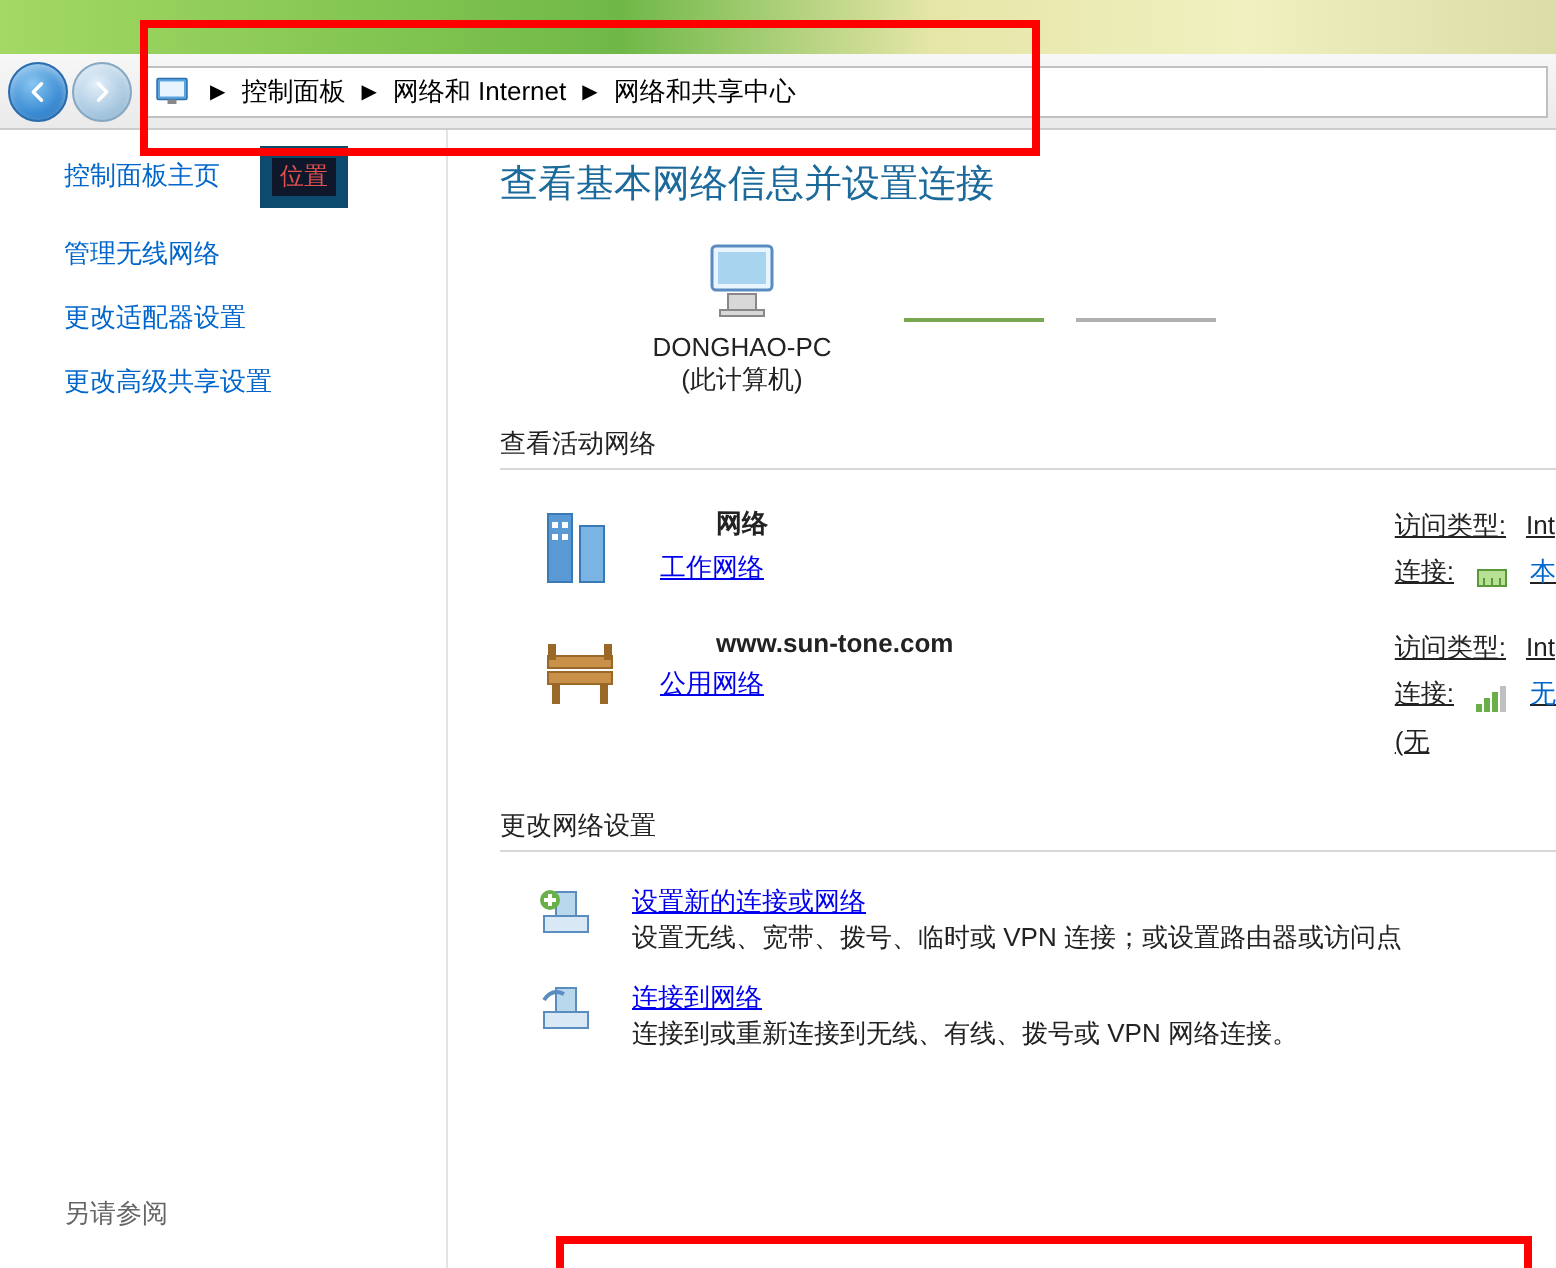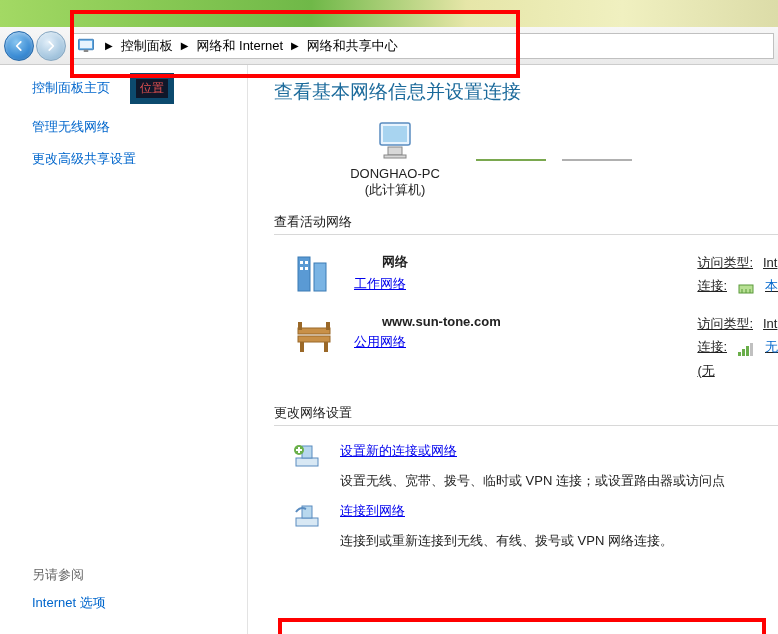--- a/index.html
+++ b/index.html
@@ -72,21 +72,21 @@
     .crumb-sep {
       color: #000;
       font-size: 10px;
       padding: 0 6px;
     }
     .main-layout {
       display: flex;
       height: calc(100% - 65px);
     }
     .sidebar {
-      width: 248px;
+      width: 224px;
       background: #fff;
       padding: 8px 16px 8px 32px;
       display: flex;
       flex-direction: column;
       border-right: 1px solid #e3e3e3;
     }
     .sidebar-row { display: flex; align-items: baseline; margin-bottom: 14px; gap: 20px; }
     .sidebar-primary a {
       color: #0066cc;
       font-size: 13px;
@@ -187,21 +187,21 @@
     }
     .settings-icon { width: 30px; height: 30px; }
     .settings-text { flex: 1; }
     .settings-title {
       font-size: 13px;
       color: #0066cc;
     }
     .settings-desc {
       font-size: 13px;
       color: #222;
-      margin-top: 12px;
+      margin-top: 0;
     }
     .bottom-highlight {
       position: absolute;
       bottom: 0;
       left: 278px;
       right: 12px;
       height: 16px;
       border: 4px solid #ff0000;
       border-bottom: none;
     }
@@ -244,26 +244,26 @@
 <div class="main-layout">
   <div class="sidebar">
     <div class="sidebar-row sidebar-primary">
       <a href="#">控制面板主页</a>
       <span class="loc-label">位置</span>
     </div>
     <div class="sidebar-row sidebar-primary">
       <a href="#">管理无线网络</a>
     </div>
     <div class="sidebar-row sidebar-primary">
+      <a href="#">更改适配器设置</a>
+    </div>
+    <div class="sidebar-row sidebar-primary">
       <a href="#">更改高级共享设置</a>
     </div>
     <div class="see-also">另请参阅</div>
-    <div class="sidebar-row sidebar-primary">
-      <a href="#">Internet 选项</a>
-    </div>
   </div>
 
   <div class="content">
     <div class="heading">查看基本网络信息并设置连接</div>
 
     <div class="map-row">
       <div class="map-node">
         <span>
           <svg width="42" height="38" viewBox="0 0 42 38">
               <rect x="6" y="2" width="30" height="22" rx="2" fill="#e8f4fe" stroke="#5a8cc0" stroke-width="1.5"></rect>

